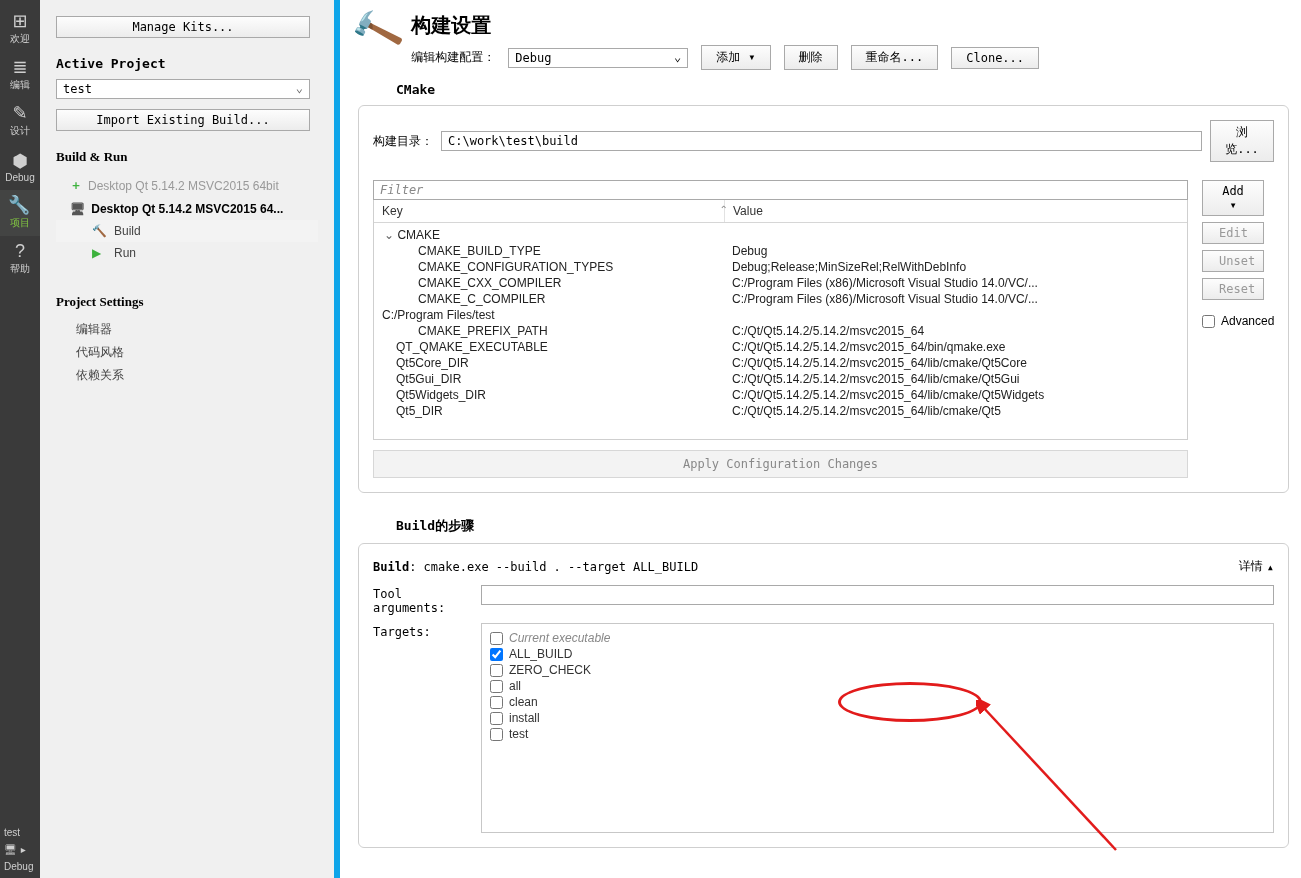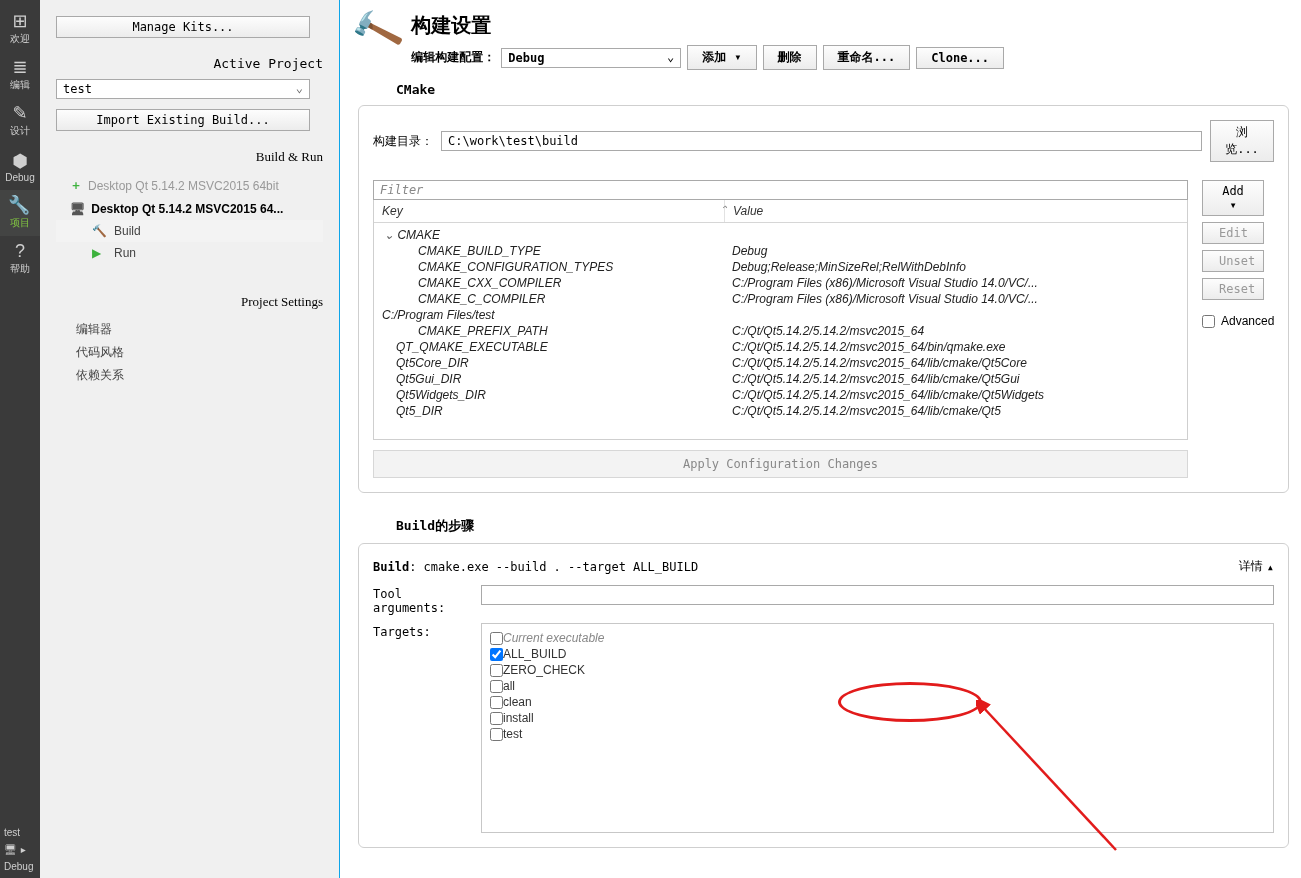--- a/index.html
+++ b/index.html
@@ -31,35 +31,35 @@
 .icon-glyph { font-size:18px; line-height:1; }
 .icon-strip .spacer { flex:1; }
 .icon-strip .bottom { width:40px; color:#cfcfcf; font-size:10px; padding:4px 0; display:flex;flex-direction:column;align-items:flex-start; }
 .icon-strip .bottom .line { padding:2px 4px; width:100%; }
 .icon-strip .runbtn { display:flex; align-items:center; gap:4px; padding:4px 4px; }
 
 
 .side-panel {
   width: 300px;
   background:#f0f0f0;
-  border-right:1px solid #0ea5e9;
+  border-right:6px solid #0ea5e9;
   padding:12px 16px 0 16px;
 }
 .btn {
   display:inline-block;
   border:1px solid #a9a9a9;
   background:linear-gradient(#fdfdfd,#ececec);
   padding:3px 14px;
   font-family: SimSun, monospace;
   font-size:12px;
   cursor:default;
 }
 .btn.disabled { color:#999; }
 .full-btn { display:block; width:254px; text-align:center; margin:4px 0 18px 0; }
-.section-title { font-family: SimHei, SimSun, monospace; font-weight:normal; font-size:13px; margin:10px 0 8px 0;text-align:right; }
+.section-title { font-family: SimHei, SimSun, monospace; font-weight:bold; font-size:13px; margin:10px 0 8px 0; }
 .select {
   width:254px; border:1px solid #a9a9a9; background:#fff;
   padding:2px 18px 2px 6px; font-family: SimSun, monospace; position:relative;
   margin-bottom:10px;
 }
 .select::after { content:"⌄"; position:absolute; right:6px; top:1px; color:#666; }
 .kit-row {
   display:flex; align-items:center; gap:6px; padding:4px 0 4px 14px;
   font-size:12px; color:#999;
 }
@@ -76,21 +76,21 @@
 .proj-settings-list .item { padding:3px 0; color:#444; }
 
 
 .main {
   flex:1; overflow:auto; padding:12px 0 30px 14px; position:relative;
 }
 .header-row { display:flex; align-items:flex-start; gap:10px; margin-bottom:12px; }
 .hammer-big { font-size:38px; line-height:1; transform:rotate(-20deg); color:#333; }
 .header-text { display:flex; flex-direction:column; gap:6px; }
 .title-cn { font-family: SimHei, SimSun, monospace; font-weight:bold; font-size:20px; }
-.config-row { display:flex; align-items:center; gap:6px; font-family: SimSun, monospace; font-weight: bold; }
+.config-row { display:flex; align-items:center; gap:13px; font-family: SimSun, monospace; }
 .config-row .lbl { font-size:12px; }
 .config-row select, .config-row .fake-select {
   border:1px solid #a9a9a9; background:#fff; padding:2px 18px 2px 6px; font-family:SimSun,monospace;
   width:180px; position:relative; font-size:12px;
 }
 .config-row .fake-select::after { content:"⌄"; position:absolute; right:6px; top:1px; }
 .arrow-btn .caret { margin-left:8px; }
 
 .section-h { font-family: SimHei, SimSun, monospace; font-weight:bold; font-size:13px; margin:10px 0 8px -2px; padding-left:44px; }
 
@@ -106,21 +106,21 @@
 }
 .right-btn { width:64px; text-align:center; }
 .cmake-grid { display:flex; gap:14px; align-items:flex-start; }
 .cmake-left { flex:1; }
 .cmake-right { display:flex; flex-direction:column; gap:6px; width:72px; }
 .cmake-right .btn { width:62px; text-align:center; padding:3px 16px; }
 .adv-row { display:flex; align-items:center; gap:6px; margin-top:8px; }
 .adv-row input { margin:0;}
 
 .filter-box { border:1px solid #a9a9a9; padding:2px 6px; font-style:italic; color:#888; font-family:SimSun,monospace; margin-bottom:0; }
-.table-wrap { border:1px solid #cfcfcf; border-top:none;font-style:italic; }
+.table-wrap { border:1px solid #cfcfcf; border-top:none; }
 .thead { display:flex; border-bottom:1px solid #d6d6d6; }
 .thead .th { padding:4px 8px; font-size:12px; color:#333; }
 .thead .th.key { flex:0 0 350px; position:relative; }
 .thead .th.key::after { content:"⌃"; position:absolute; right:-4px; top:4px; color:#888; font-size:10px;}
 .thead .th.val { flex:1; border-left:1px solid #e2e2e2; }
 .tbody { padding:4px 0 20px 0; }
 .trow { display:flex; font-size:12px; color:#222; }
 .trow .td.key { flex:0 0 350px; padding:1px 8px; white-space:nowrap; overflow:hidden; text-overflow:ellipsis;}
 .trow .td.val { flex:1; padding:1px 8px; white-space:nowrap; overflow:hidden; text-overflow:ellipsis;}
 .trow.group .td.key { padding-left:10px; }
@@ -130,21 +130,21 @@
 .apply-bar { text-align:center; padding:6px 0; color:#888; font-family:SimSun,monospace; background:#f3f3f3; border:1px solid #d7d7d7; margin-top:10px; }
 
 .build-head { display:flex; justify-content:space-between; align-items:center; margin-bottom:10px;gap:17px; }
 .build-head .lbl { font-family: SimSun, monospace; }
 .build-head .lbl b { font-family: SimHei, monospace; font-weight:bold; }
 .detail-btn { display:flex; align-items:center; gap:4px; font-family:SimSun,monospace; }
 
 .targets-row { display:flex; align-items:flex-start; gap:12px; margin-top:8px; }
 .targets-row .tlabel { font-family: SimSun, monospace; width:96px; padding-top:2px; }
 .targets-box { flex:1; border:1px solid #c7c7c7; padding:6px 8px 90px 8px; min-height:180px; position:relative; }
-.chk-row { display:flex; align-items:center; font-size:12px; color:#333; padding:1px 0; }
+.chk-row { display:flex; align-items:center; gap:6px; font-size:12px; color:#333; padding:1px 0; }
 .chk-row.current { font-style:italic; color:#888; }
 .chk-row input { margin:0; }
 
 .annot-circle {
   position:absolute; border:3px solid #e21b1b; border-radius:50%;
   width:144px; height:40px; left:498px; top:682px; pointer-events:none;
 }
 .annot-arrow {
   position:absolute; left:636px; top:700px; pointer-events:none;
 }

